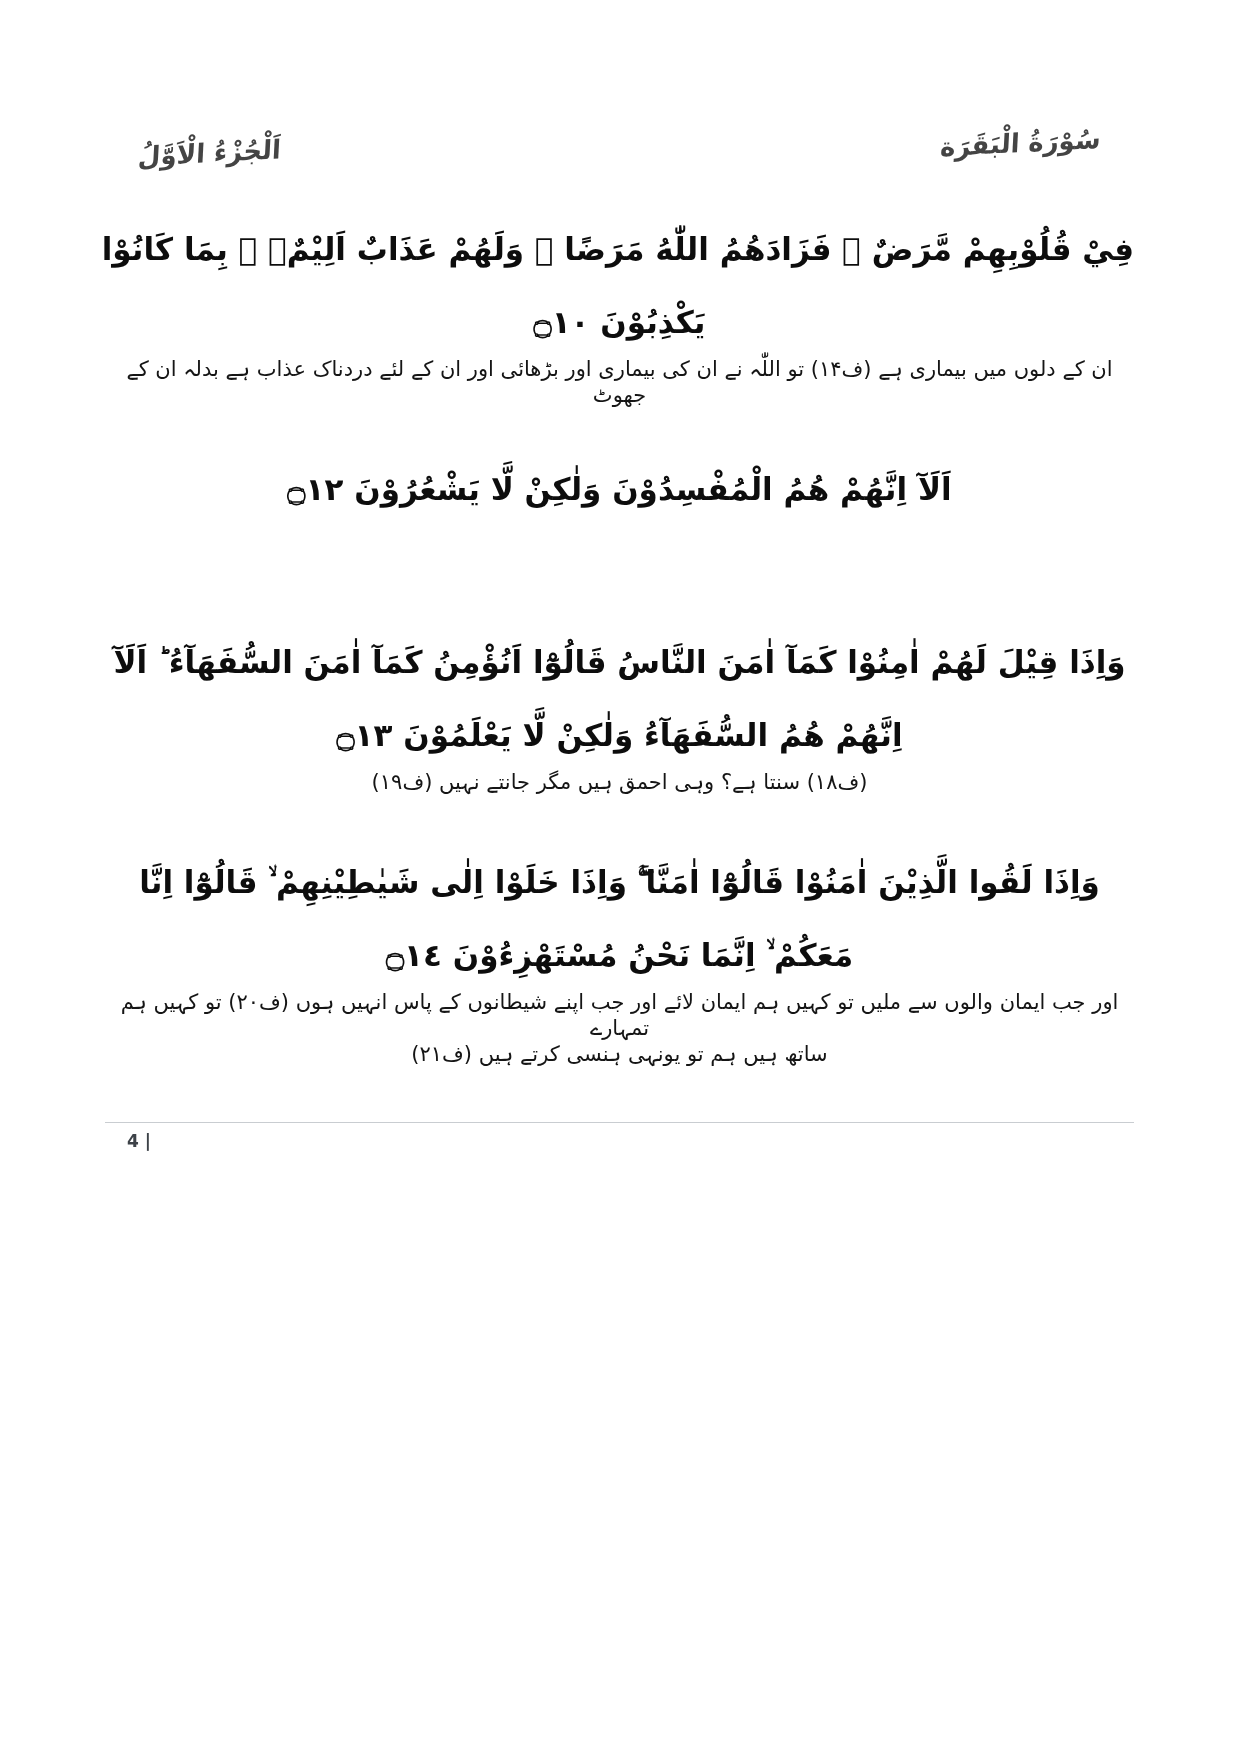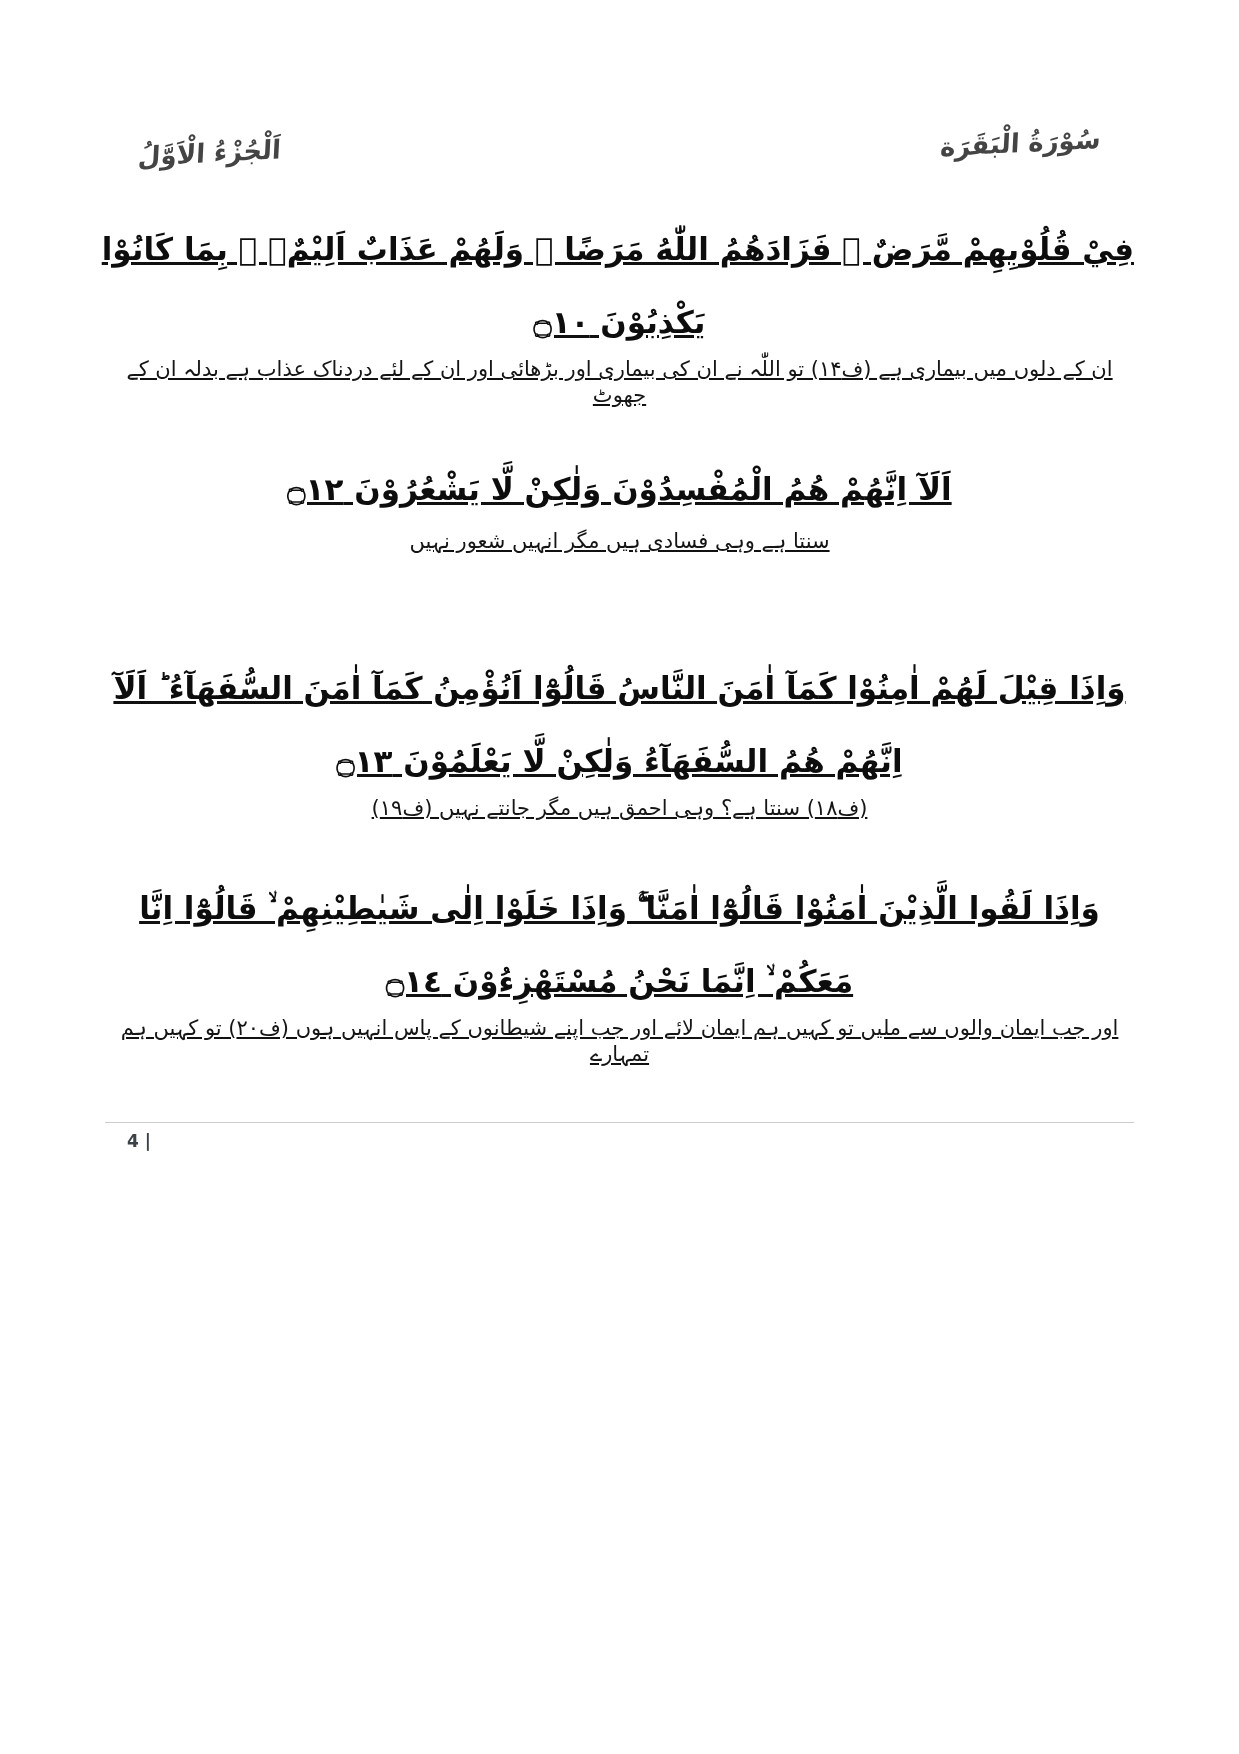--- a/index.html
+++ b/index.html
@@ -28,21 +28,20 @@
     color: #2b2b2b;
     transform: rotate(-3deg) skewX(-6deg);
     letter-spacing: -1px;
     opacity: 0.88;
   }
   .calligraphy.juz { margin-top: 10px; }
   .content {
     direction: rtl;
     text-align: center;
     padding: 0 105px;
-    text-decoration: underline;
   }
   .ayah-block { }
   .arabic-line {
     font-family: "DejaVu Sans", sans-serif;
     font-weight: bold;
     font-size: 31px;
     line-height: 78px;
     color: #0d0d0d;
     white-space: nowrap;
   }
@@ -92,33 +91,33 @@
 
     <div class="ayah-block mt-s10">
       <div class="arabic-line" lang="ar">فِيْ قُلُوْبِهِمْ مَّرَضٌ ۙ فَزَادَهُمُ اللّٰهُ مَرَضًا ۚ وَلَهُمْ عَذَابٌ اَلِيْمٌۢ ۙ بِمَا كَانُوْا</div>
       <div class="arabic-line short" lang="ar">يَكْذِبُوْنَ ۝١٠</div>
       <div class="urdu-line" lang="ur">ان کے دلوں میں بیماری ہے (ف۱۴) تو اللّٰہ نے ان کی بیماری اور بڑھائی اور ان کے لئے دردناک عذاب ہے بدلہ ان کے جھوٹ</div>
     </div>
 
 
     <div class="ayah-block mt-s12">
       <div class="arabic-line" lang="ar">اَلَآ اِنَّهُمْ هُمُ الْمُفْسِدُوْنَ وَلٰكِنْ لَّا يَشْعُرُوْنَ ۝١٢</div>
-      <div class="urdu-line" lang="ur">سنتا ہے وہی فسادی ہیں مگر انہیں شعور نہیں</div>
     </div>
 
     <div class="ayah-block mt-s13">
       <div class="arabic-line" lang="ar">وَاِذَا قِيْلَ لَهُمْ اٰمِنُوْا كَمَآ اٰمَنَ النَّاسُ قَالُوْٓا اَنُؤْمِنُ كَمَآ اٰمَنَ السُّفَهَآءُ ؕ اَلَآ</div>
       <div class="arabic-line short" lang="ar">اِنَّهُمْ هُمُ السُّفَهَآءُ وَلٰكِنْ لَّا يَعْلَمُوْنَ ۝١٣</div>
       <div class="urdu-line" lang="ur">(ف۱۸) سنتا ہے؟ وہی احمق ہیں مگر جانتے نہیں (ف۱۹)</div>
     </div>
 
     <div class="ayah-block mt-s14">
       <div class="arabic-line" lang="ar">وَاِذَا لَقُوا الَّذِيْنَ اٰمَنُوْا قَالُوْٓا اٰمَنَّا ۚۖ وَاِذَا خَلَوْا اِلٰى شَيٰطِيْنِهِمْ ۙ قَالُوْٓا اِنَّا</div>
       <div class="arabic-line short" lang="ar">مَعَكُمْ ۙ اِنَّمَا نَحْنُ مُسْتَهْزِءُوْنَ ۝١٤</div>
       <div class="urdu-line" lang="ur">اور جب ایمان والوں سے ملیں تو کہیں ہم ایمان لائے اور جب اپنے شیطانوں کے پاس انہیں ہوں (ف۲۰) تو کہیں ہم تمہارے</div>
+      <div class="urdu-line" lang="ur">ساتھ ہیں ہم تو یونہی ہنسی کرتے ہیں (ف۲۱)</div>
     </div>
 
   </div>
 
   <div class="page-footer">
     <hr class="footer-divider">
     <span class="page-number">4 |</span>
   </div>
 
 </div>

